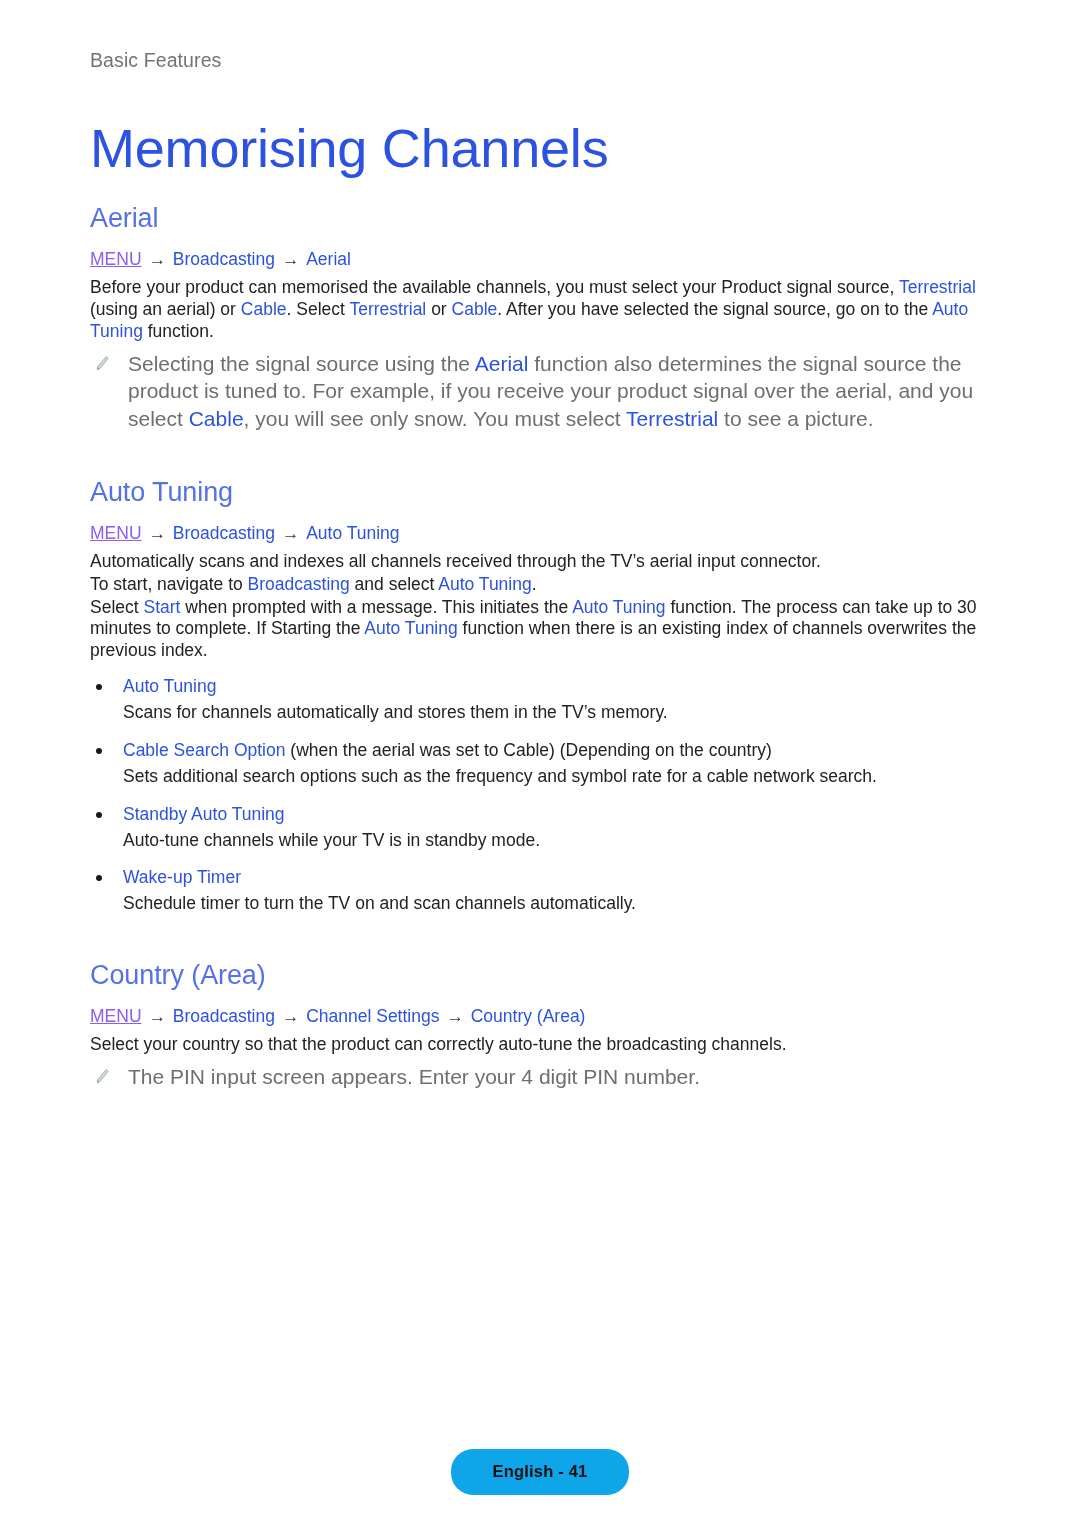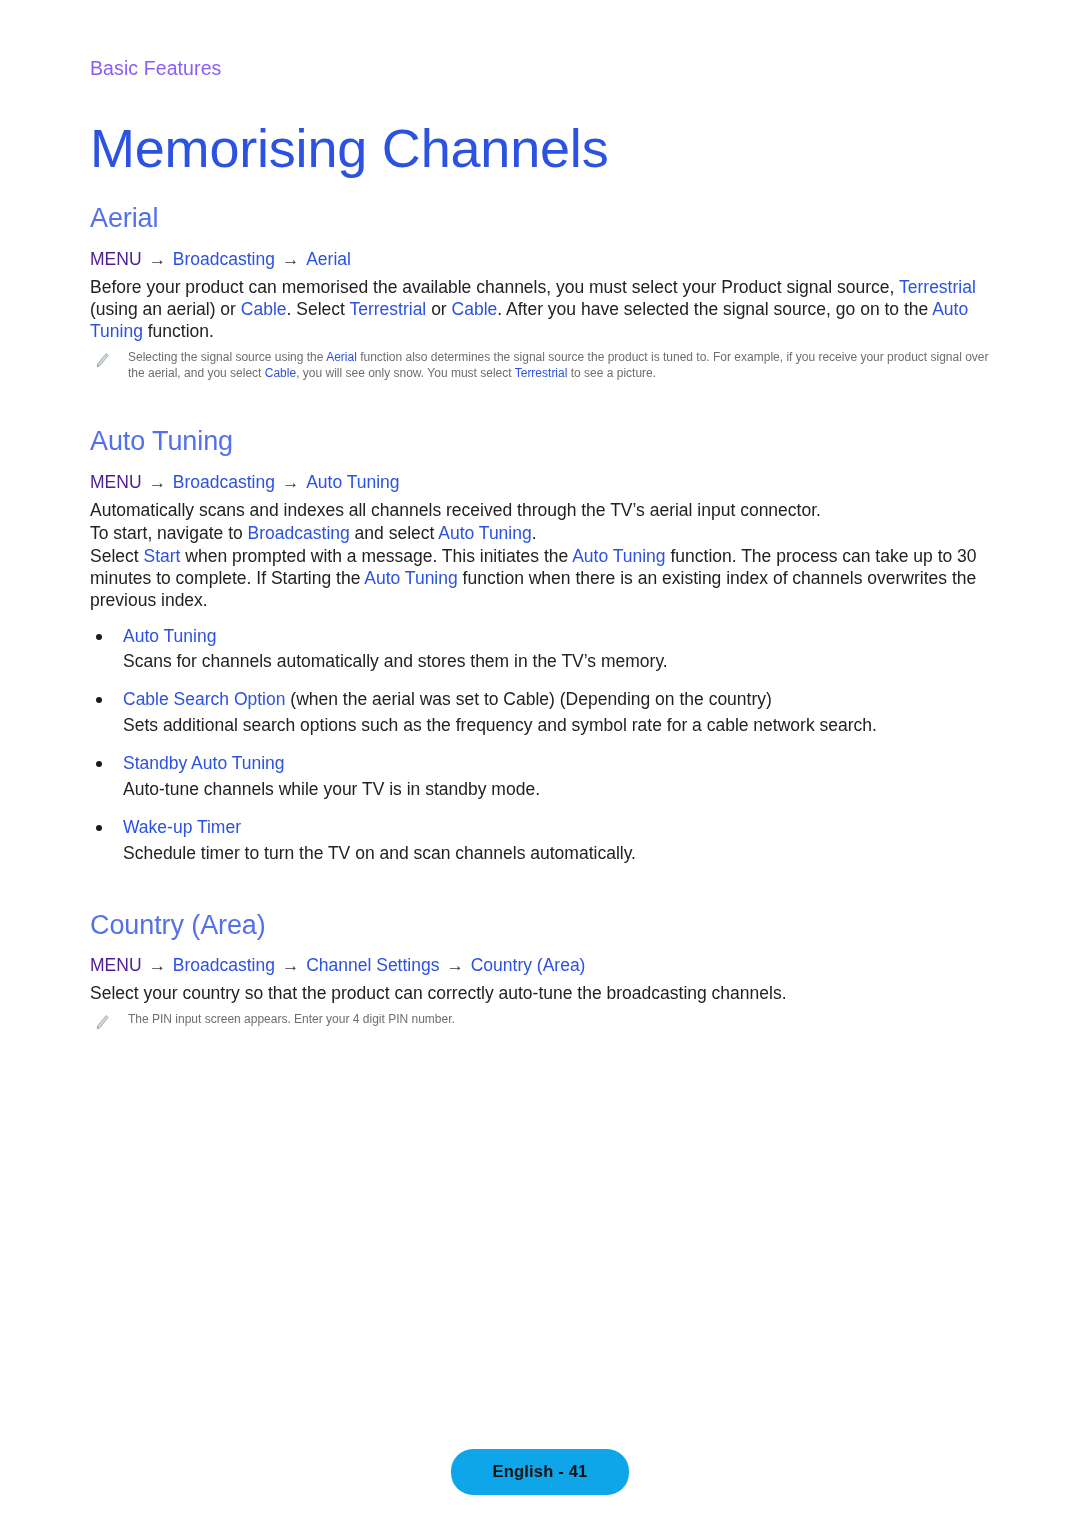--- a/index.html
+++ b/index.html
@@ -21,23 +21,23 @@
     width: 1080px;
     height: 1534px;
     box-sizing: border-box;
     padding: 0;
   }
 
   
   .running-header {
     position: absolute;
     left: 90px;
-    top: 57px;
+    top: 49px;
     font-size: 19.5px;
-    color: #8b5cf6;
+    color: #737373;
     letter-spacing: 0.1px;
   }
 
   
   .content {
     position: absolute;
     left: 90px;
     top: 118px;
     width: 900px;
   }
@@ -64,41 +64,41 @@
   .section-title.gap-top { margin-top: 46px; }
 
   
   .breadcrumb {
     font-size: 17.5px;
     line-height: 1.5;
     margin: 0 0 5px 0;
     color: #2b52e0;
     white-space: nowrap;
   }
-  .bc-menu { color: #4c1d95; }
+  .bc-menu { color: #8b5cf6; text-decoration: underline; }
   .bc-arrow { color: #3a3a3a; padding: 0 2px; }
   .bc-item { color: #2b52e0; }
 
   
   .para {
     font-size: 17.5px;
     line-height: 1.25;
     color: #222222;
     margin: 0 0 1px 0;
     text-align: left;
   }
   .para + .para { margin-top: 1px; }
 
   .hl { color: #2b52e0; }
 
   
   .note {
     position: relative;
     display: block;
-    font-size: 12px;
+    font-size: 21px;
     line-height: 1.30;
     color: #6e6e6e;
     padding-left: 38px;
     margin: 7px 0 0 0;
   }
   .note.deep { padding-left: 72px; margin-top: 8px; }
   .note .pencil-icon {
     position: absolute;
     left: 4px;
     top: 2px;

